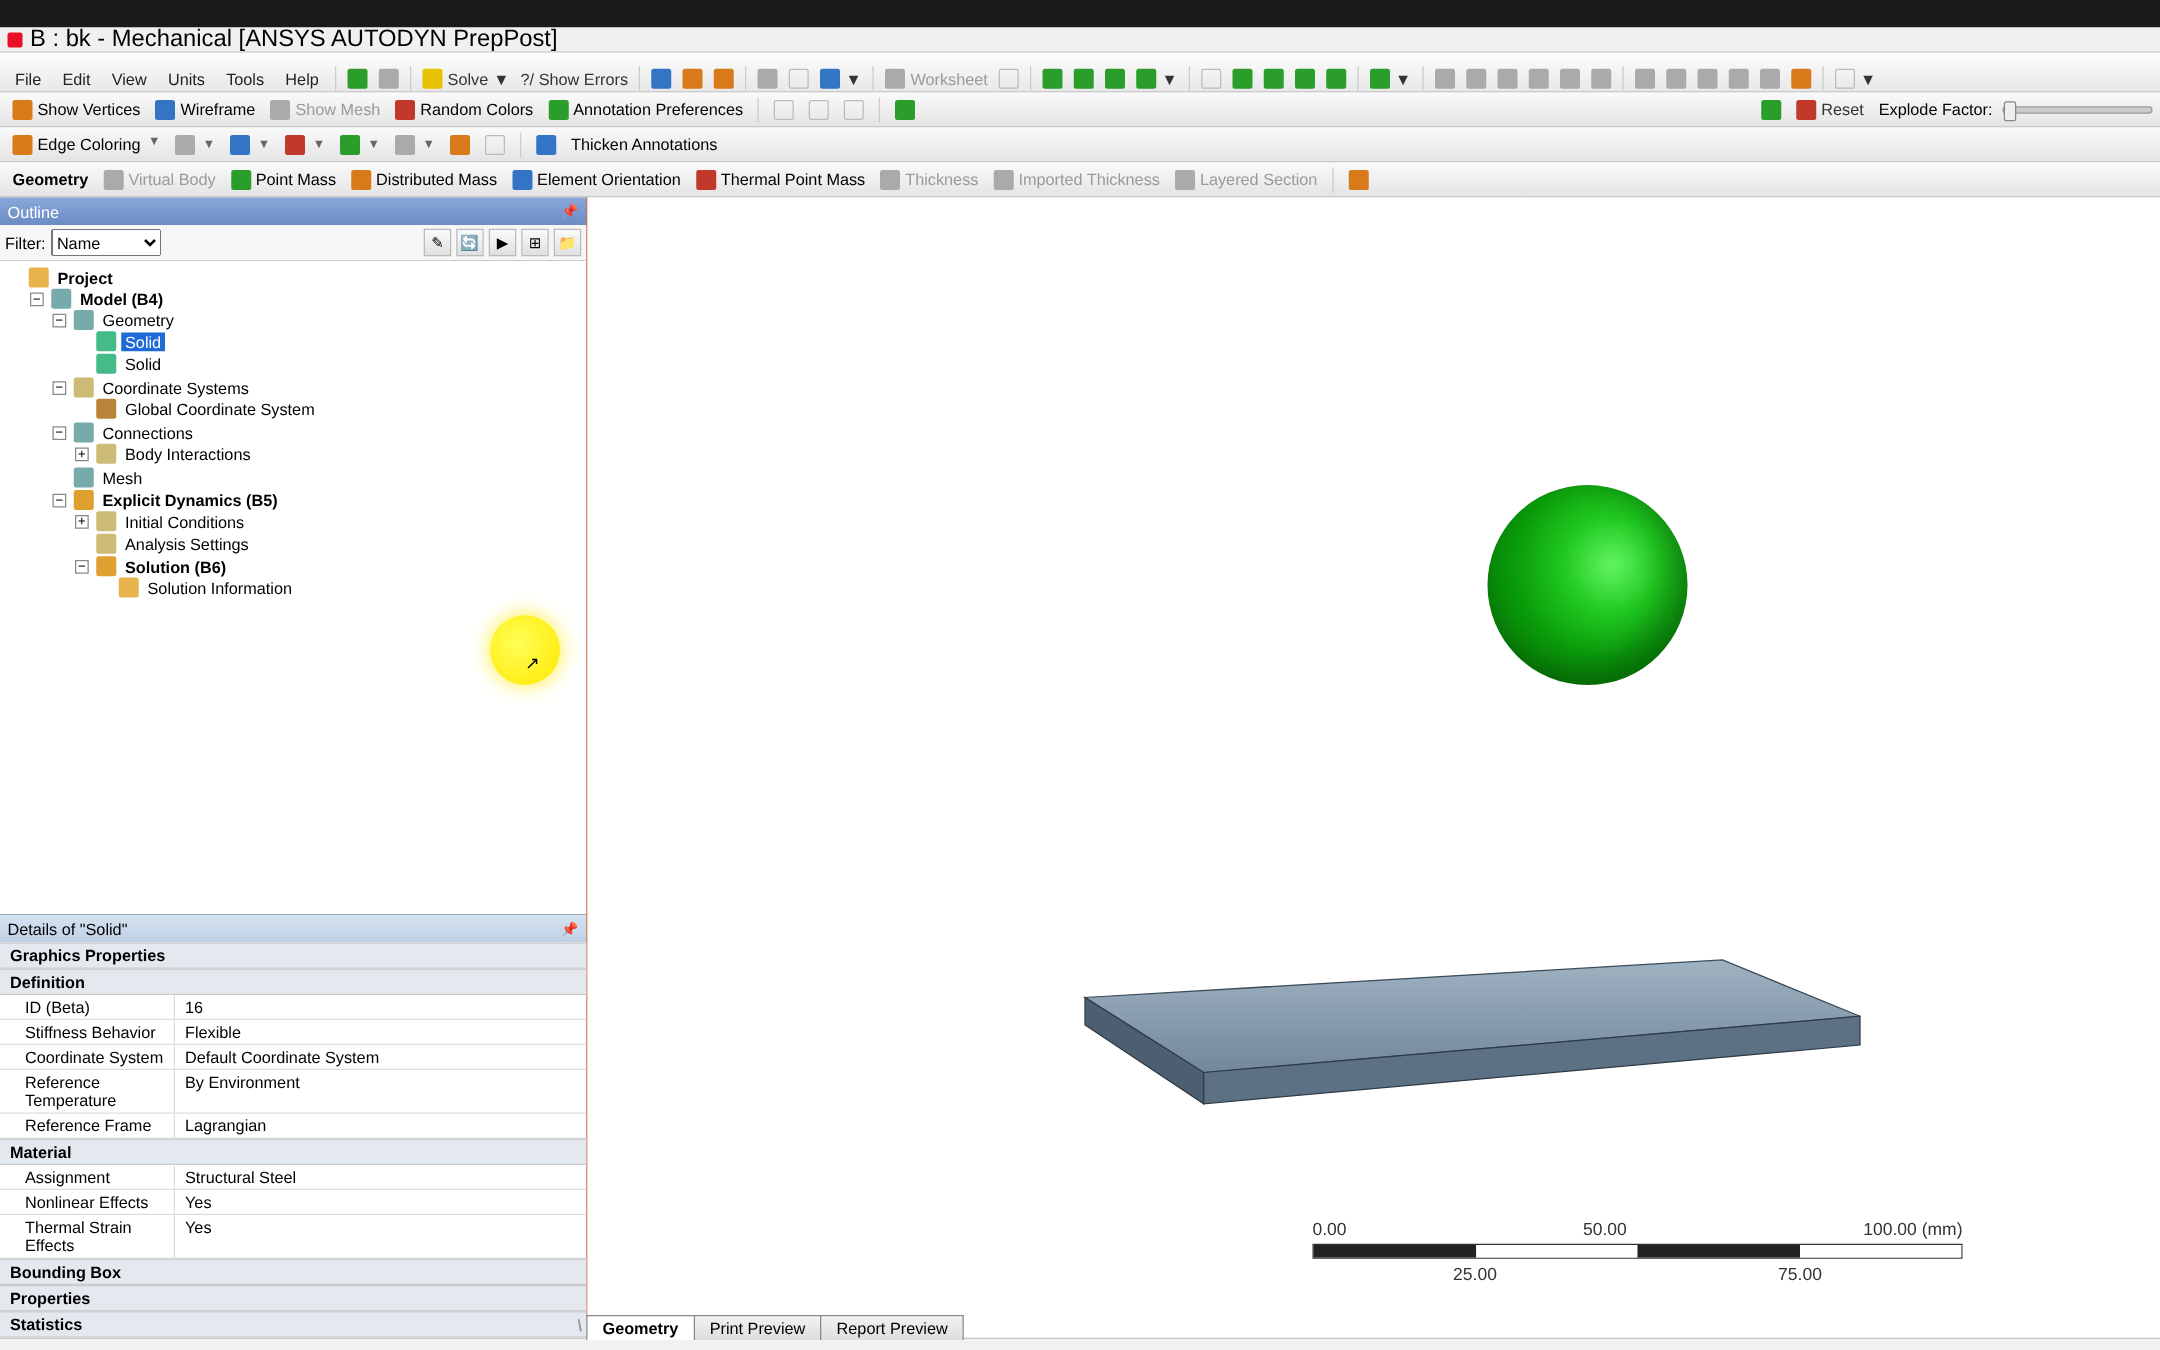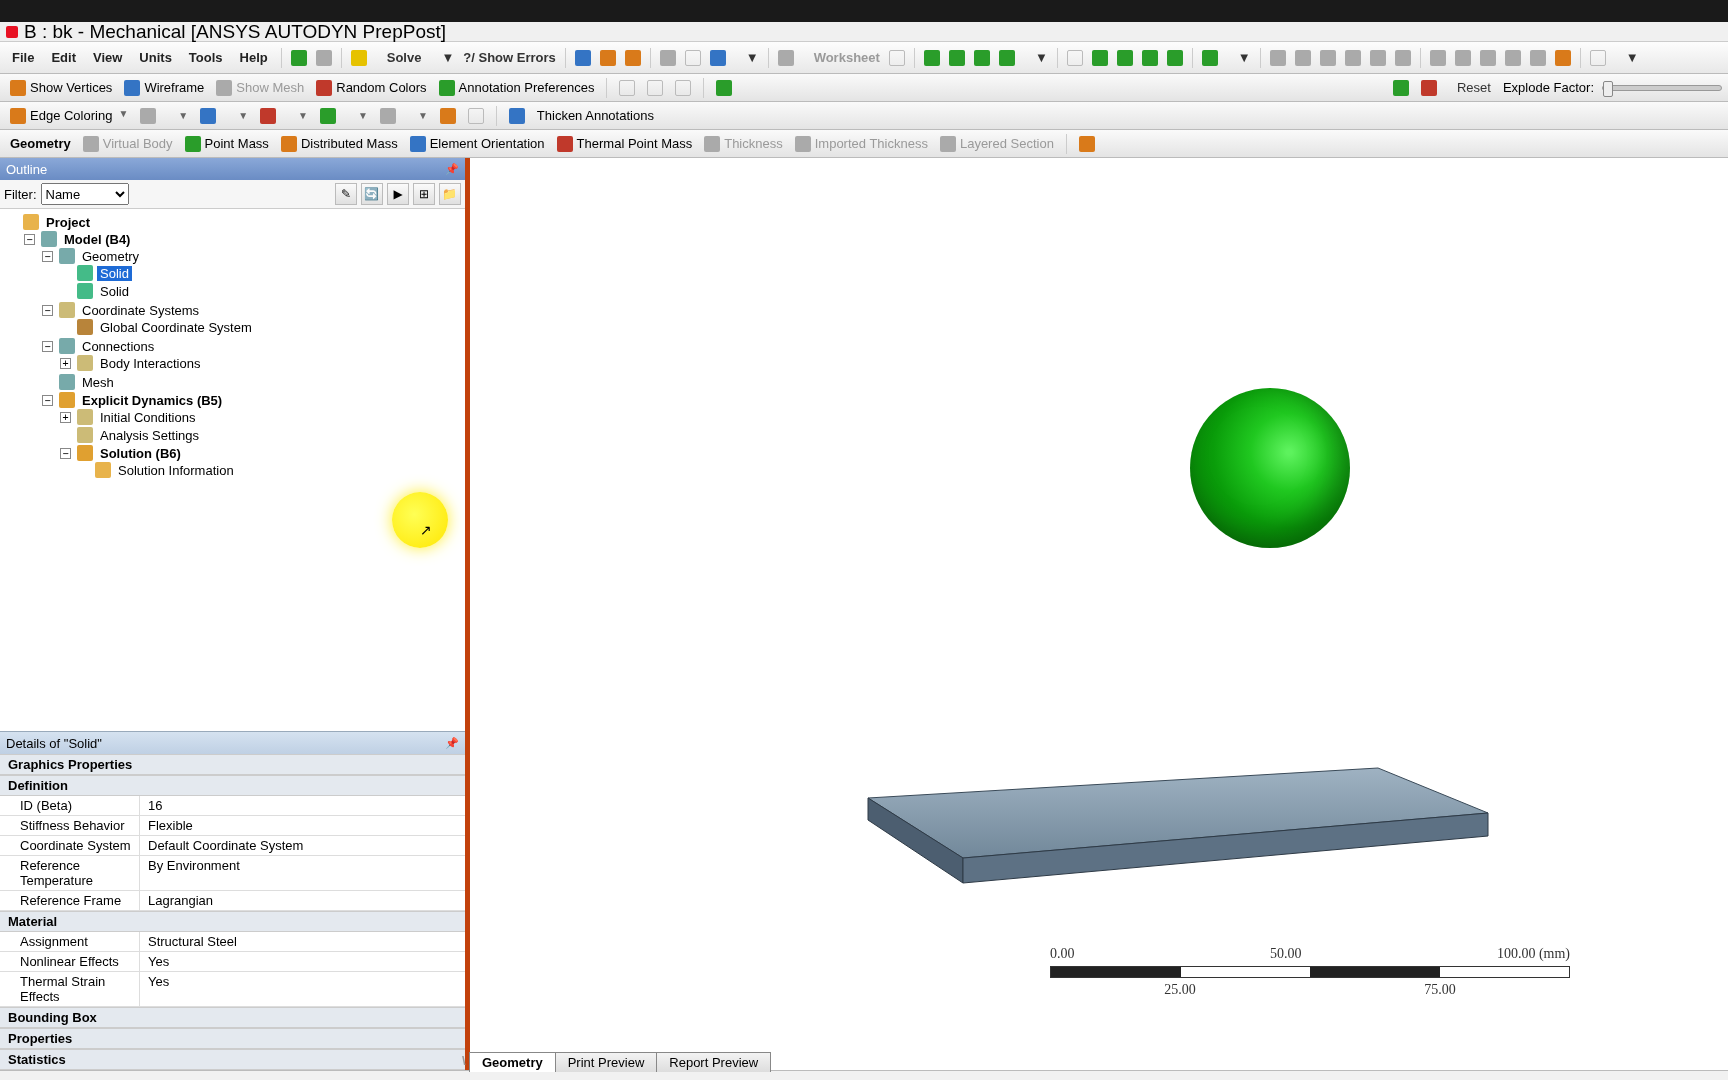--- a/index.html
+++ b/index.html
@@ -1,38 +1,38 @@
 <!DOCTYPE html>
 <html><head>
 <meta charset="utf-8">
 <style>
   * { box-sizing: border-box; }
   html, body { margin: 0; padding: 0; width: 1728px; height: 1080px; font-family: "Segoe UI", Tahoma, sans-serif; font-size: 13px; overflow: hidden; background: #fff; }
   .taskbar { width: 100%; height: 22px; background: #1a1a1a; }
   .title-bar { width: 100%; height: 20px; background: #f0f0f0; border-bottom: 1px solid #ccc; display: flex; align-items: center; padding: 0 6px; font-size: 19px; position: relative; }
   .title-bar .red-dot { width: 12px; height: 12px; background: #e81123; border-radius: 2px; margin-right: 6px; }
-  .menubar { display: flex; align-items: center; height: 32px; padding: 0 4px; background: linear-gradient(#fdfdfd,#e8e8e8); border-bottom: 1px solid #bbb; gap: 1px; font-weight: bold; }
+  .menubar { display: flex; align-items: flex-end; height: 32px; padding: 0 4px; background: linear-gradient(#fdfdfd,#e8e8e8); border-bottom: 1px solid #bbb; gap: 1px; }
   .menubar .menu-item { padding: 2px 8px; color: #222; cursor: default; }
   .tb-sep { width: 1px; height: 20px; background: #ccc; margin: 0 4px; }
-  .tb-btn { padding: 2px 4px; display: inline-flex; align-items: center; gap: 20px; font-size: 13px; color: #333; }
+  .tb-btn { padding: 2px 4px; display: inline-flex; align-items: center; gap: 4px; font-size: 13px; color: #333; }
   .tb-btn.disabled { color: #9a9a9a; }
   .ico { width: 16px; height: 16px; display: inline-block; background: #888; border-radius: 2px;}
   .ico.green { background: #2a9d2a; }
   .ico.yellow { background: #e6c200; }
   .ico.red { background: #c0392b; }
   .ico.blue { background: #3474c4; }
   .ico.orange { background: #d97a1a; }
   .ico.gray { background: #aaa; }
   .ico.none { background: transparent; border: 1px solid #bbb; }
   .toolbar-row { display: flex; align-items: center; height: 28px; padding: 0 6px; background: linear-gradient(#fafafa,#e4e4e4); border-bottom: 1px solid #bbb; gap: 4px; flex-wrap: nowrap; }
   .toolbar-row .tb-label { display: inline-flex; align-items: flex-start; gap: 4px; padding: 0 4px; }
   .toolbar-row .tb-label.disabled { color: #9a9a9a; }
   .toolbar-row .drop { font-size: 10px; color: #666; margin-left: 2px; }
   .workspace { display: flex; width: 100%; height: calc(1080px - 22px - 20px - 32px - 28px - 28px - 28px - 10px); }
-  .outline-panel { width: 470px; border-right: 5px solid #c2410c; display: flex; flex-direction: column; }
+  .outline-panel { width: 470px; border-right: 1px solid #c2410c; display: flex; flex-direction: column; }
   .panel-header { background: linear-gradient(#8aa8d8,#6a8cc4); color: #fff; padding: 2px 6px; font-weight: 500; display: flex; justify-content: space-between; align-items: center; height: 22px;}
   .panel-header .pin { font-size: 11px; cursor: default; }
   .filter-row { display: flex; align-items: center; gap: 4px; padding: 3px 4px; border-bottom: 1px solid #ccc; background: #f6f6f6; }
   .filter-row label { font-size: 13px; }
   .filter-row select { font-size: 13px; height: 22px; width: 88px; }
   .filter-row .spacer { flex: 1; }
   .filter-row .tool { width: 22px; height: 22px; background: linear-gradient(#fafafa,#e0e0e0); border: 1px solid #bbb; display: flex; align-items: center; justify-content: center; font-size: 12px; }
   .tree { flex: 1; overflow: auto; background: #fff; padding: 4px 2px 4px 4px; position: relative; }
   .tree ul { list-style: none; margin: 0; padding-left: 18px; }
   .tree > ul { padding-left: 2px; }
@@ -49,21 +49,21 @@
   .details-panel { border-top: 1px solid #9ab; }
   .details-panel .panel-header { background: linear-gradient(#d5e2f0,#bfd0e4); color: #000; font-weight: normal; }
   .props { background: #fff; font-size: 13px; }
   .props .cat { background: #e4e9ef; font-weight: bold; padding: 2px 8px; border-top: 1px solid #ccc; border-bottom: 1px solid #ccc; }
   .props .prow { display: flex; border-bottom: 1px solid #ddd; }
   .props .prow .k { width: 140px; padding: 2px 8px 2px 20px; border-right: 1px solid #ddd; }
   .props .prow .v { flex: 1; padding: 2px 8px; }
   .view3d { flex: 1; position: relative; background: #fff; }
   .sphere { position: absolute; width: 160px; height: 160px; border-radius: 50%; left: 720px; top: 230px; background: radial-gradient(circle at 62% 40%, #5df25d 2%, #20c820 28%, #0a9d0a 55%, #066a06 100%); box-shadow: inset -12px -12px 28px rgba(0,0,0,.28);}
   .plate-wrap { position: absolute; left: 388px; top: 600px; }
-  .scale-bar { position: absolute; left: 580px; bottom: 72px; width: 520px; font-family: Liberation Serif, serif; }
+  .scale-bar { position: absolute; left: 580px; bottom: 43px; width: 520px; }
   .scale-ticks { display: flex; justify-content: space-between; font-size: 14px; color: #333; margin-bottom: 4px;}
   .scale-strip { display: flex; height: 12px; border: 1px solid #333; }
   .scale-strip > div { flex: 1; }
   .scale-strip .blk { background: #222; }
   .scale-strip .wht { background: #fff; }
   .scale-sub { display: flex; justify-content: space-around; font-size: 14px; color: #333; margin-top: 4px; }
   .vtabs { position: absolute; left: -1px; bottom: -1px; display: flex; align-items: flex-end; }
   .vtab { padding: 2px 12px; font-size: 13px; border: 1px solid #888; border-bottom: none; margin-right: -1px; background: linear-gradient(#f3f3f3,#ddd); position: relative; top: 1px;}
   .vtab.active { background: #fff; font-weight: bold; z-index: 2;}
   .vtab.active::before { content:"\\"; position:absolute; left:-8px; top:0; color:#999;}

